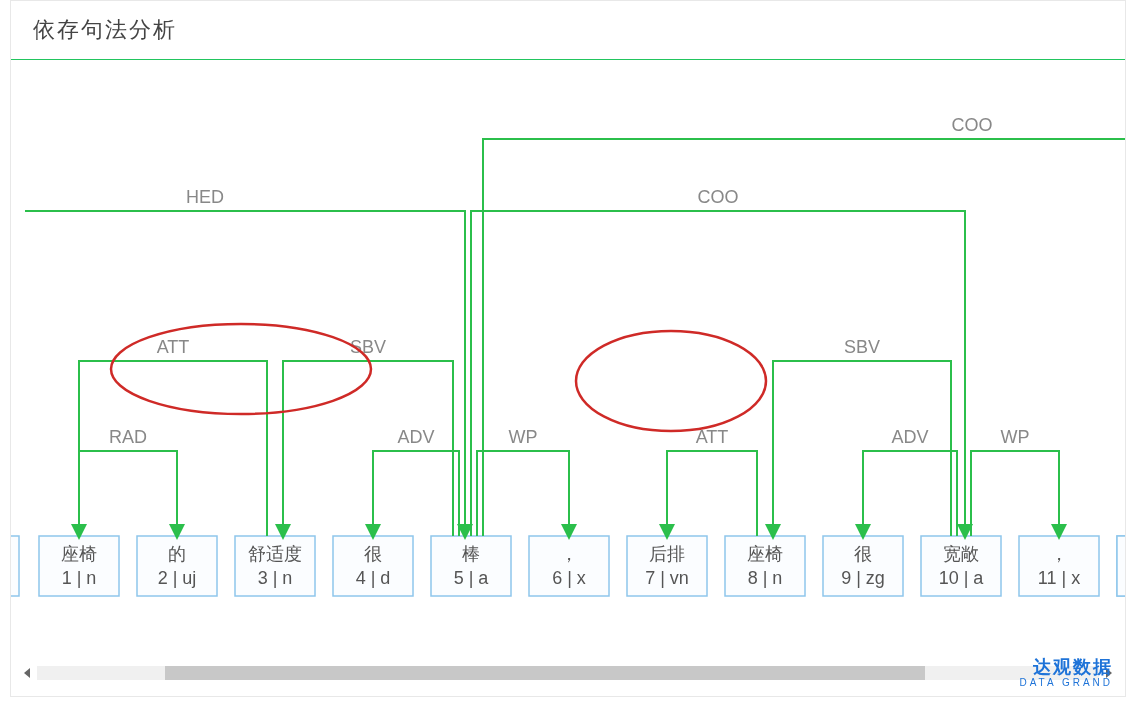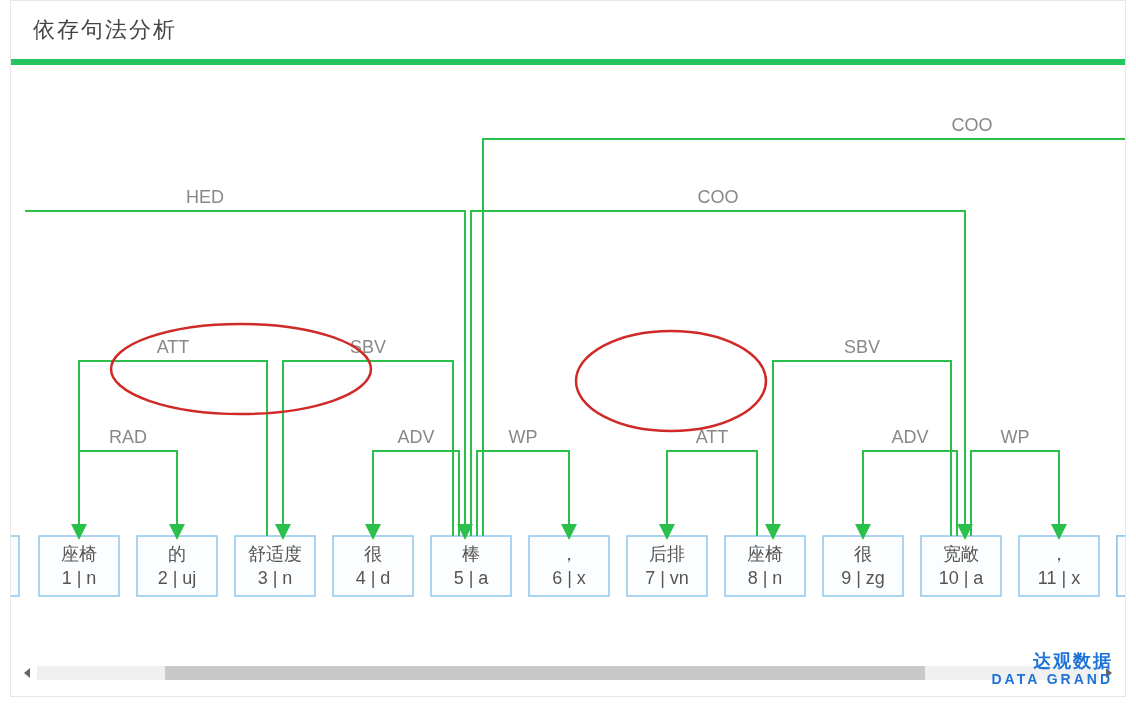--- a/index.html
+++ b/index.html
@@ -1,31 +1,31 @@
 <!DOCTYPE html>
 <html><head>
 <meta charset="utf-8">
 <style>
   html,body{margin:0;padding:0;font-family:"Microsoft YaHei","PingFang SC","Helvetica Neue",Arial,sans-serif;background:#fff;}
   .page{width:1136px;height:707px;position:relative;}
   .panel{position:absolute;left:10px;top:0;right:10px;bottom:10px;border:1px solid #e8e8e8;background:#fff;}
-  .header{padding:14px 22px;border-bottom:6px solid #22c55e;font-size:22px;color:#444;letter-spacing:2px;}
+  .header{padding:14px 22px;border-bottom:1px solid #22c55e;font-size:22px;color:#444;letter-spacing:2px;}
   .canvas-wrap{position:absolute;left:0;right:0;top:60px;bottom:40px;overflow:hidden;}
   svg{display:block;}
   .arc-label{font-size:18px;fill:#888;font-family:inherit;}
   .token-word{font-size:18px;fill:#555;font-family:inherit;}
   .token-tag{font-size:18px;fill:#555;font-family:inherit;}
   .scrollbar{position:absolute;left:10px;right:10px;bottom:16px;height:14px;background:#fff;}
   .scrollbar .track{position:absolute;left:16px;right:16px;top:0;bottom:0;background:#f0f0f0;}
   .scrollbar .thumb{position:absolute;left:128px;width:760px;top:0;bottom:0;background:#c8c8c8;}
   .scrollbar .arrow{position:absolute;top:0;width:14px;height:14px;display:flex;align-items:center;justify-content:center;}
   .scrollbar .arrow svg{overflow:visible;}
   .logo{position:absolute;right:12px;bottom:6px;text-align:right;}
   .logo-cn{font-size:18px;font-weight:700;color:#1e73d8;letter-spacing:2px;line-height:1;}
-  .logo-en{font-size:14px;font-weight:700;color:#1e73d8;letter-spacing:3px;line-height:1.4;}
+  .logo-en{font-size:10px;font-weight:400;color:#1e73d8;letter-spacing:3px;line-height:1.4;}
 </style>
 </head>
 <body>
 
 <div class="page">
   <div class="panel">
     <div class="header">依存句法分析</div>
     <div class="canvas-wrap">
       <svg id="svg" width="1150" height="580">
           <defs>

